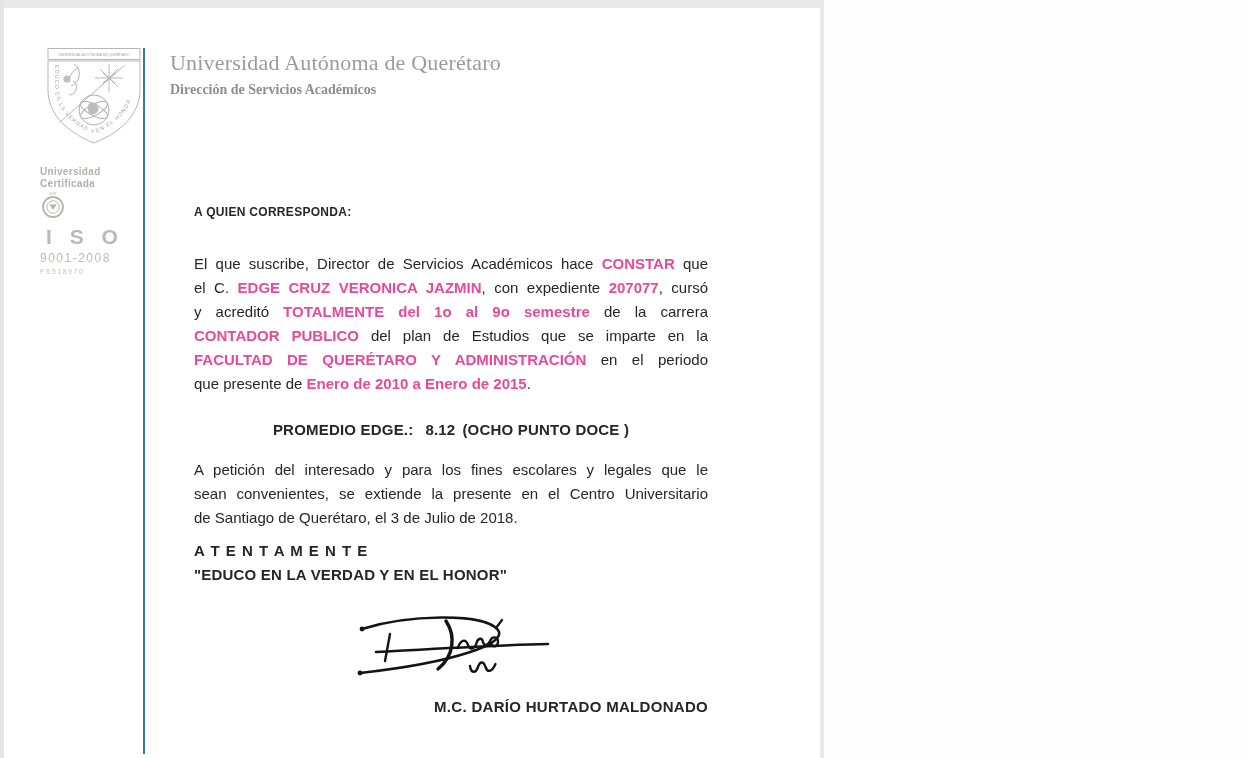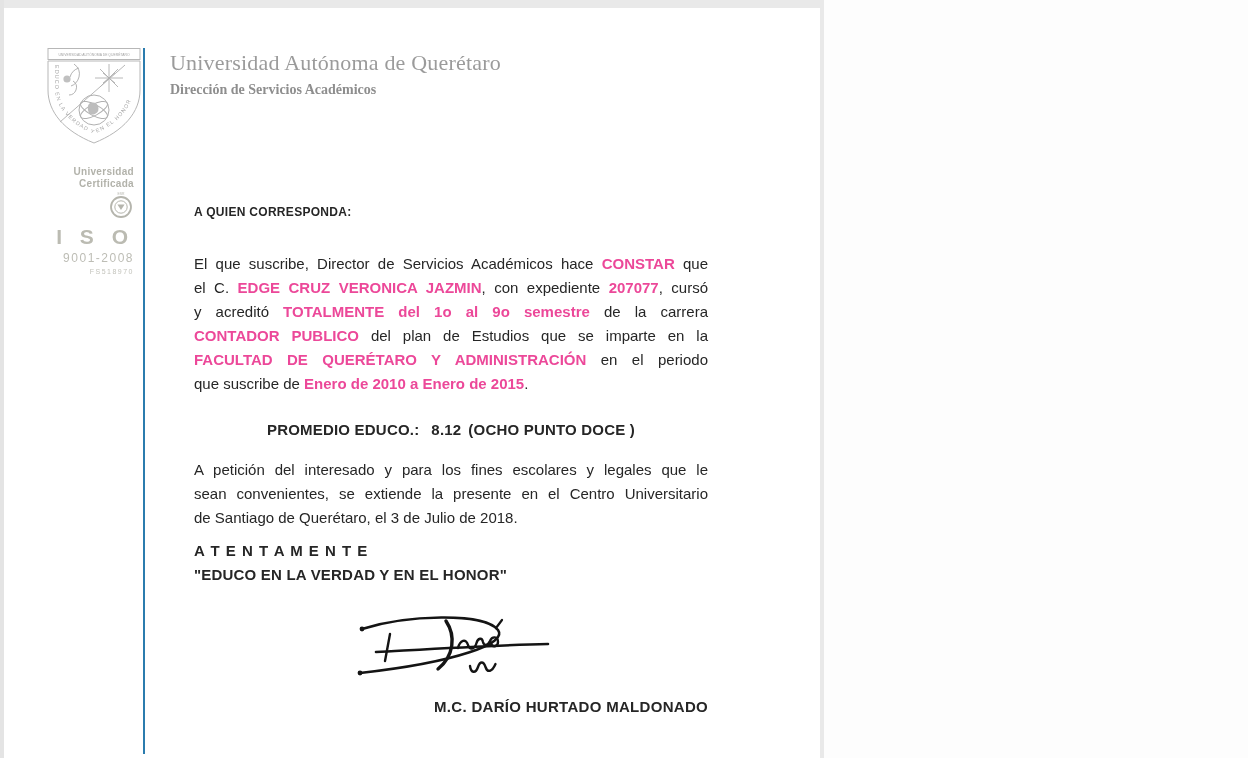--- a/index.html
+++ b/index.html
@@ -14,21 +14,21 @@
   
   .outer-area  { position: absolute; left: 824px; top: 0; right: 0; bottom: 0; background: #fdfdfd; }
   .strip-top   { position: absolute; left: 0; top: 0; width: 822px; height: 8px; background: #e9e9e9; }
   .strip-left  { position: absolute; left: 0; top: 0; width: 4px; height: 758px; background: #e4e4e4; }
   .strip-right { position: absolute; left: 820px; top: 0; width: 4px; height: 758px; background: #e9e9e9; }
 
   .page { position: absolute; left: 4px; top: 8px; width: 816px; height: 750px; background: #ffffff; }
 
   
   .shield-wrap { position: absolute; left: 42px; top: 40px; }
-  .iso-block   { position: absolute; left: 36px; top: 158px; width: 94px; text-align: right;
+  .iso-block   { position: absolute; left: 36px; top: 158px; width: 94px; text-align: left;
                  color: #b2b2aa; line-height: 1.15; }
   .iso-line    { font-size: 10px; font-weight: bold; letter-spacing: .3px; }
   .iso-seal    { margin: 3px auto 1px; }
   .iso-word    { font-size: 21px; font-weight: bold; letter-spacing: 6px; color: #bbbbb2;
                  margin-left: 6px; }
   .iso-std     { font-size: 12px; letter-spacing: 1.5px; margin-top: 2px; color: #bdbdb5; }
   .iso-num     { font-size: 7px; letter-spacing: 1.5px; margin-top: 3px; color: #c3c3bb; }
 
   .accent-line { position: absolute; left: 139px; top: 40px; width: 2px; height: 706px; }
 
@@ -135,25 +135,25 @@
 
     <div class="letter-body">
       <div class="salutation">A QUIEN CORRESPONDA:</div>
 
       <div class="para para-1">
           <div class="jline"><span>El que suscribe, Director de Servicios Académicos hace </span><b>CONSTAR</b><span> que</span></div>
           <div class="jline"><span>el C.  </span><b>EDGE CRUZ VERONICA JAZMIN</b><span>, con expediente </span><b>207077</b><span>, cursó</span></div>
           <div class="jline"><span>y acreditó </span><b>TOTALMENTE del 1o al 9o semestre</b><span> de la carrera</span></div>
           <div class="jline"><b>CONTADOR PUBLICO</b><span> del plan de Estudios que se imparte en la</span></div>
           <div class="jline"><b>FACULTAD DE QUERÉTARO Y ADMINISTRACIÓN</b><span> en el periodo</span></div>
-          <div class="jline jlast"><span>que suscribe de </span><b>Enero de 2010 a Enero de 2015</b><span>.</span></div>
+          <div class="jline jlast"><span>que presente de </span><b>Enero de 2010 a Enero de 2015</b><span>.</span></div>
         </div>
 
       <div class="promedio">
-        <span>PROMEDIO EDUCO.:</span><span class="gap-a"></span><span>8.12</span><span class="gap-b"></span><span>(OCHO PUNTO DOCE )</span>
+        <span>PROMEDIO EDGE.:</span><span class="gap-a"></span><span>8.12</span><span class="gap-b"></span><span>(OCHO PUNTO DOCE )</span>
       </div>
 
       <div class="para para-2">
           <div class="jline"><span>A petición del interesado y para los fines escolares y legales que le</span></div>
           <div class="jline"><span>sean convenientes, se extiende la presente en el Centro Universitario</span></div>
           <div class="jline jlast"><span>de Santiago de Querétaro, el 3 de Julio de 2018.</span></div>
         </div>
 
       <div class="closing">
         <div class="atentamente">A T E N T A M E N T E</div>

